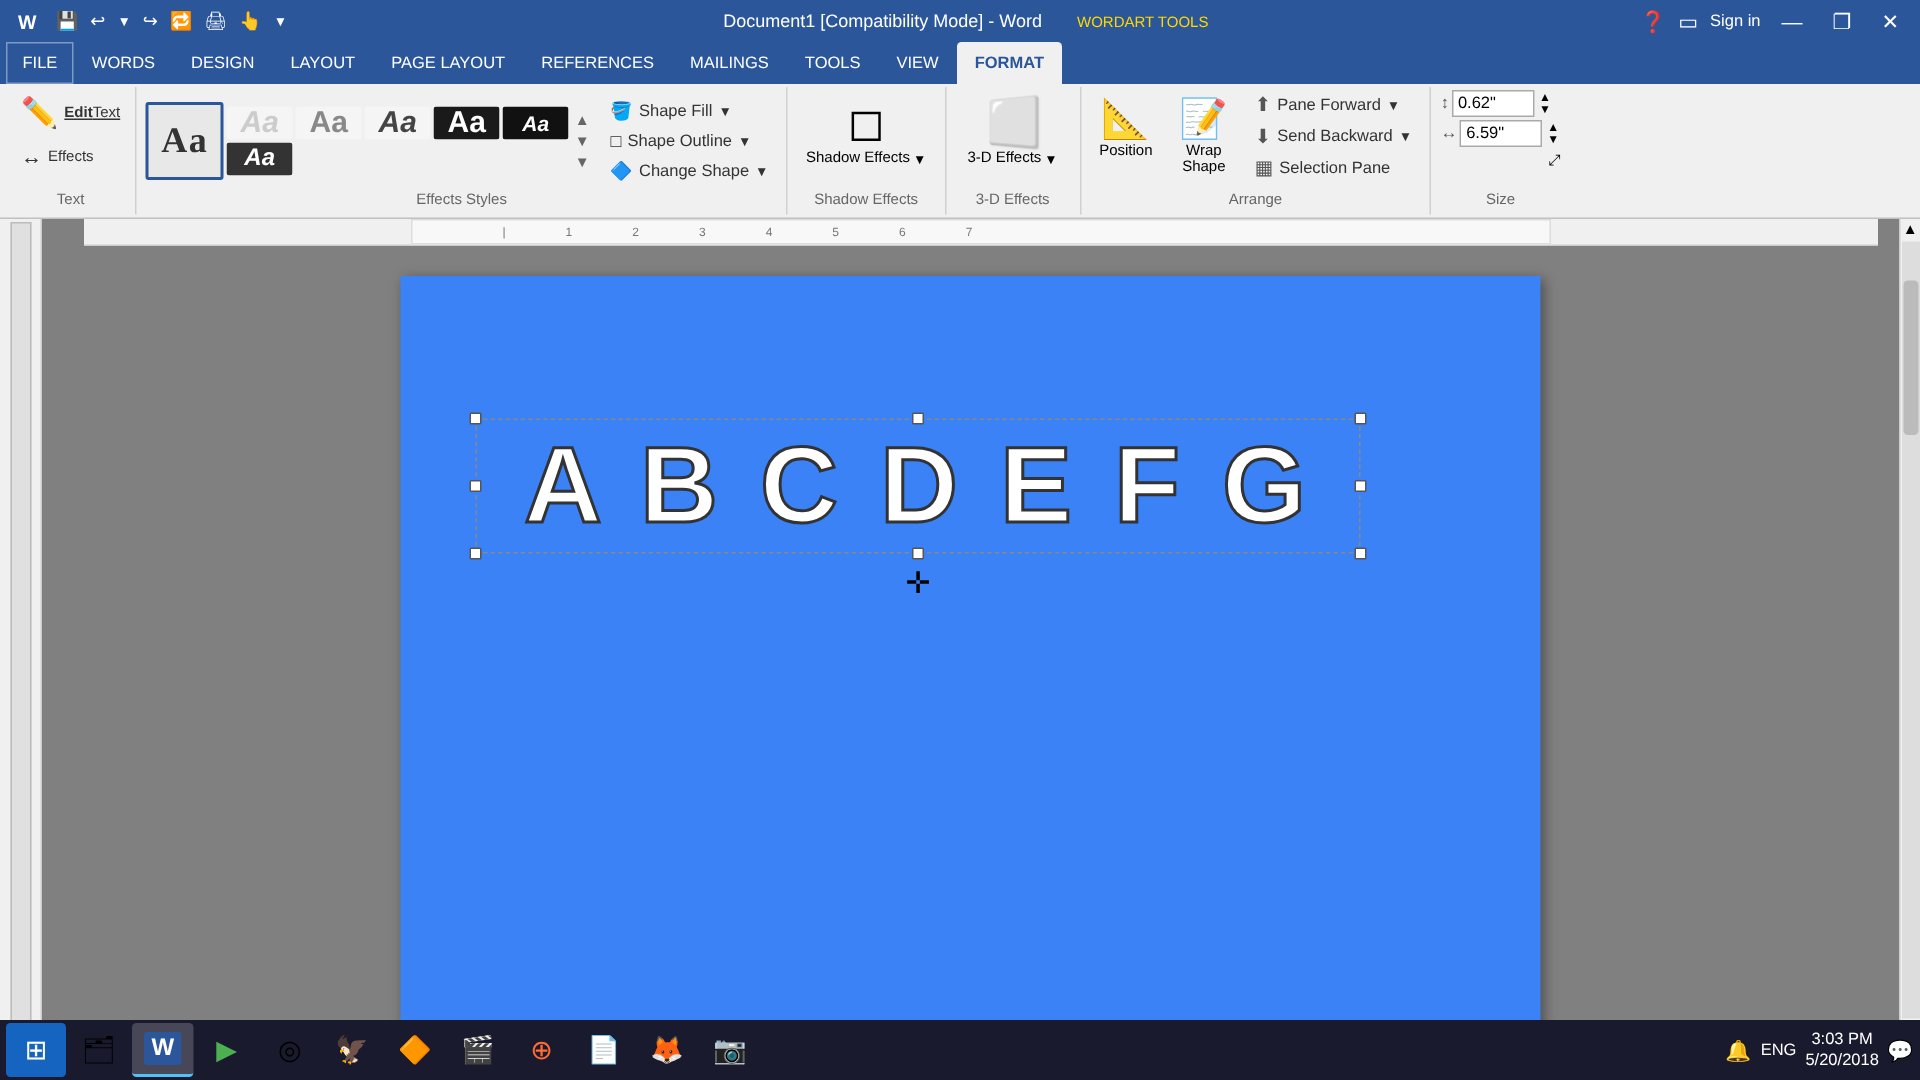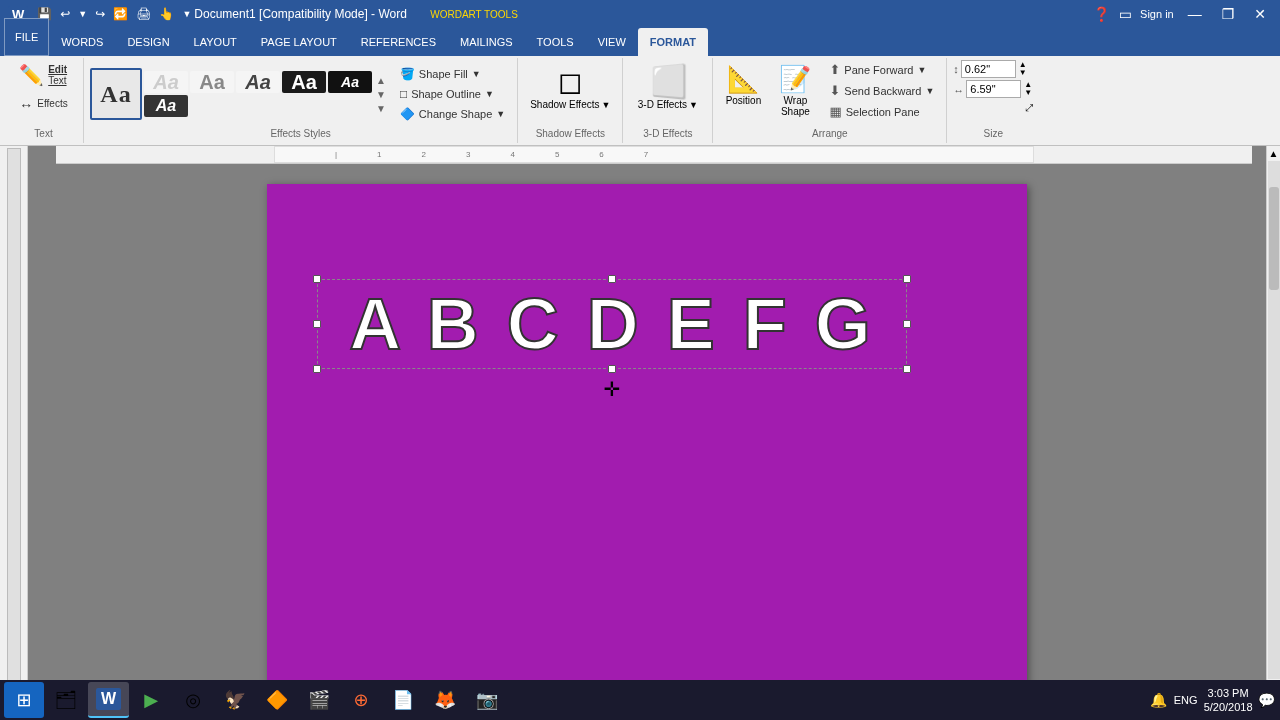--- a/index.html
+++ b/index.html
@@ -9,21 +9,21 @@
     #titlebar {
       background: #2b579a;
       height: 28px;
       display: flex;
       align-items: center;
       justify-content: space-between;
       padding: 0 8px;
       color: white;
     }
     #titlebar .title-left { display: flex; align-items: center; gap: 6px; }
-    #titlebar .title-center { font-size: 12px; color: white; flex: 1; text-align: left; }
+    #titlebar .title-center { font-size: 12px; color: white; flex: 1; text-align: center; }
     #titlebar .title-right { display: flex; align-items: center; gap: 8px; }
     .titlebar-btn { color: white; font-size: 14px; cursor: pointer; padding: 2px 6px; }
 
     
     .qa-icons { display: flex; align-items: center; gap: 2px; }
     .qa-icon { color: white; font-size: 12px; padding: 2px 3px; cursor: pointer; }
 
     
     #ribbon-tabs {
       background: #2b579a;
@@ -166,21 +166,21 @@
     #document-area {
       flex: 1;
       background: #808080;
       overflow: hidden;
       display: flex;
       justify-content: center;
       padding: 20px;
       position: relative;
     }
     #page {
-      background: #a21caf;
+      background: #3b82f6;
       width: 760px;
       height: 100%;
       box-shadow: 2px 2px 8px rgba(0,0,0,0.4);
       position: relative;
     }
 
     
     #wordart-container {
       position: absolute;
       top: 95px;
@@ -308,39 +308,39 @@
     <span style="font-size:14px;cursor:pointer;">❓</span>
     <span style="font-size:14px;cursor:pointer;">▭</span>
     <span style="font-size:11px;cursor:pointer;">Sign in</span>
     <span class="titlebar-btn">—</span>
     <span class="titlebar-btn">❐</span>
     <span class="titlebar-btn close-btn">✕</span>
   </div>
 </div>
 
 <div id="ribbon-tabs">
-  <div class="ribbon-tab" style="background:#2b579a;border:1px solid rgba(255,255,255,0.4);padding:18px 10px;">FILE</div>
+  <div class="ribbon-tab" style="background:#2b579a;border:1px solid rgba(255,255,255,0.4);padding:8px 10px;">FILE</div>
   <div class="ribbon-tab">WORDS</div>
   <div class="ribbon-tab">DESIGN</div>
   <div class="ribbon-tab">LAYOUT</div>
   <div class="ribbon-tab">PAGE LAYOUT</div>
   <div class="ribbon-tab">REFERENCES</div>
   <div class="ribbon-tab">MAILINGS</div>
   <div class="ribbon-tab">TOOLS</div>
   <div class="ribbon-tab">VIEW</div>
   <div class="ribbon-tab active">FORMAT</div>
 </div>
 
 <div id="ribbon">
 
   <div class="ribbon-group" style="min-width:80px;">
     <div class="ribbon-group-content" style="flex-direction:column;gap:2px;align-items:flex-start;">
       <div class="ribbon-btn" style="flex-direction:row;align-items:center;gap:4px;min-width:unset;">
         <span style="font-size:20px;">✏️</span>
-        <div style="display:flex;flex-direction:column;text-decoration:underline;">
+        <div style="display:flex;flex-direction:row;text-decoration:underline;">
           <span style="font-size:10px;font-weight:bold;">Edit</span>
           <span style="font-size:10px;">Text</span>
         </div>
       </div>
       <div class="ribbon-btn" style="flex-direction:row;align-items:center;gap:4px;min-width:unset;">
         <span style="font-size:14px;">↔</span>
         <span style="font-size:10px;">Effects</span>
       </div>
     </div>
     <div class="ribbon-group-label">Text</div>

